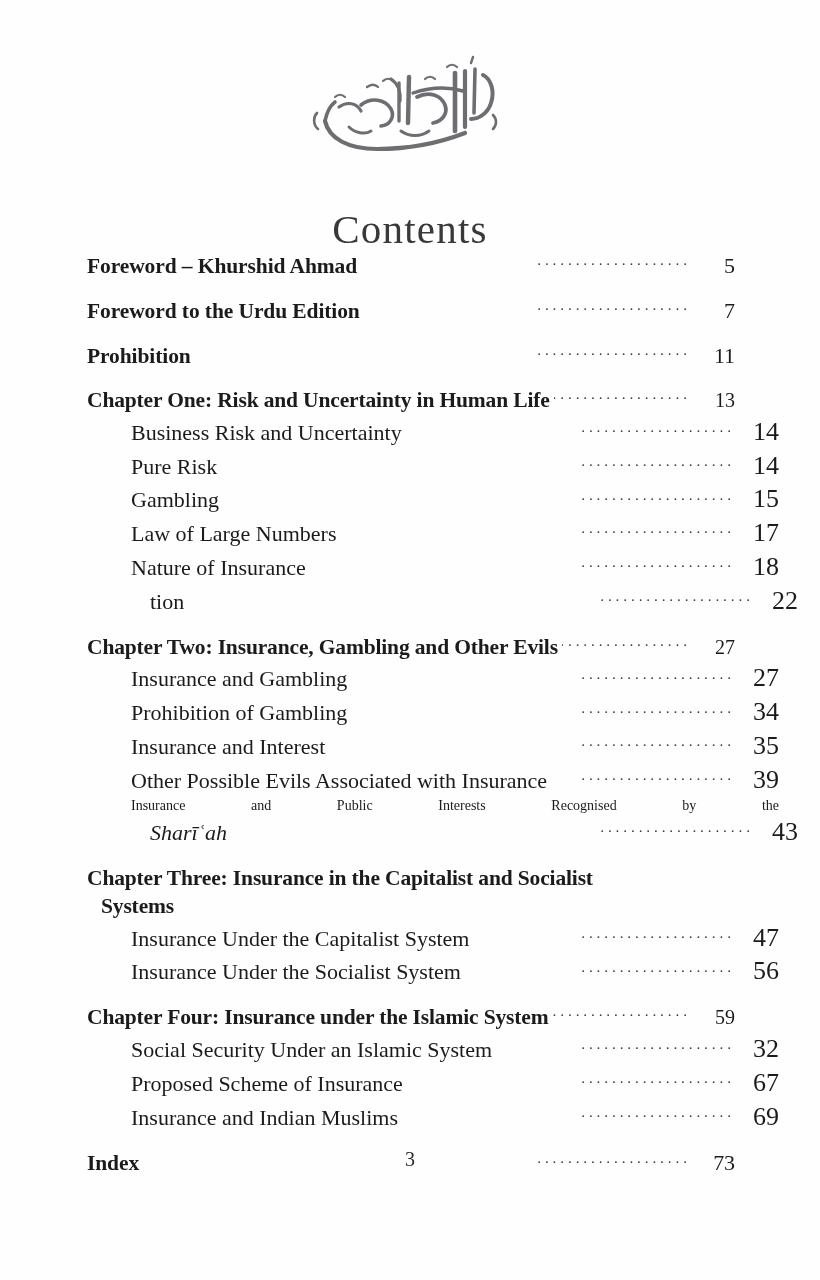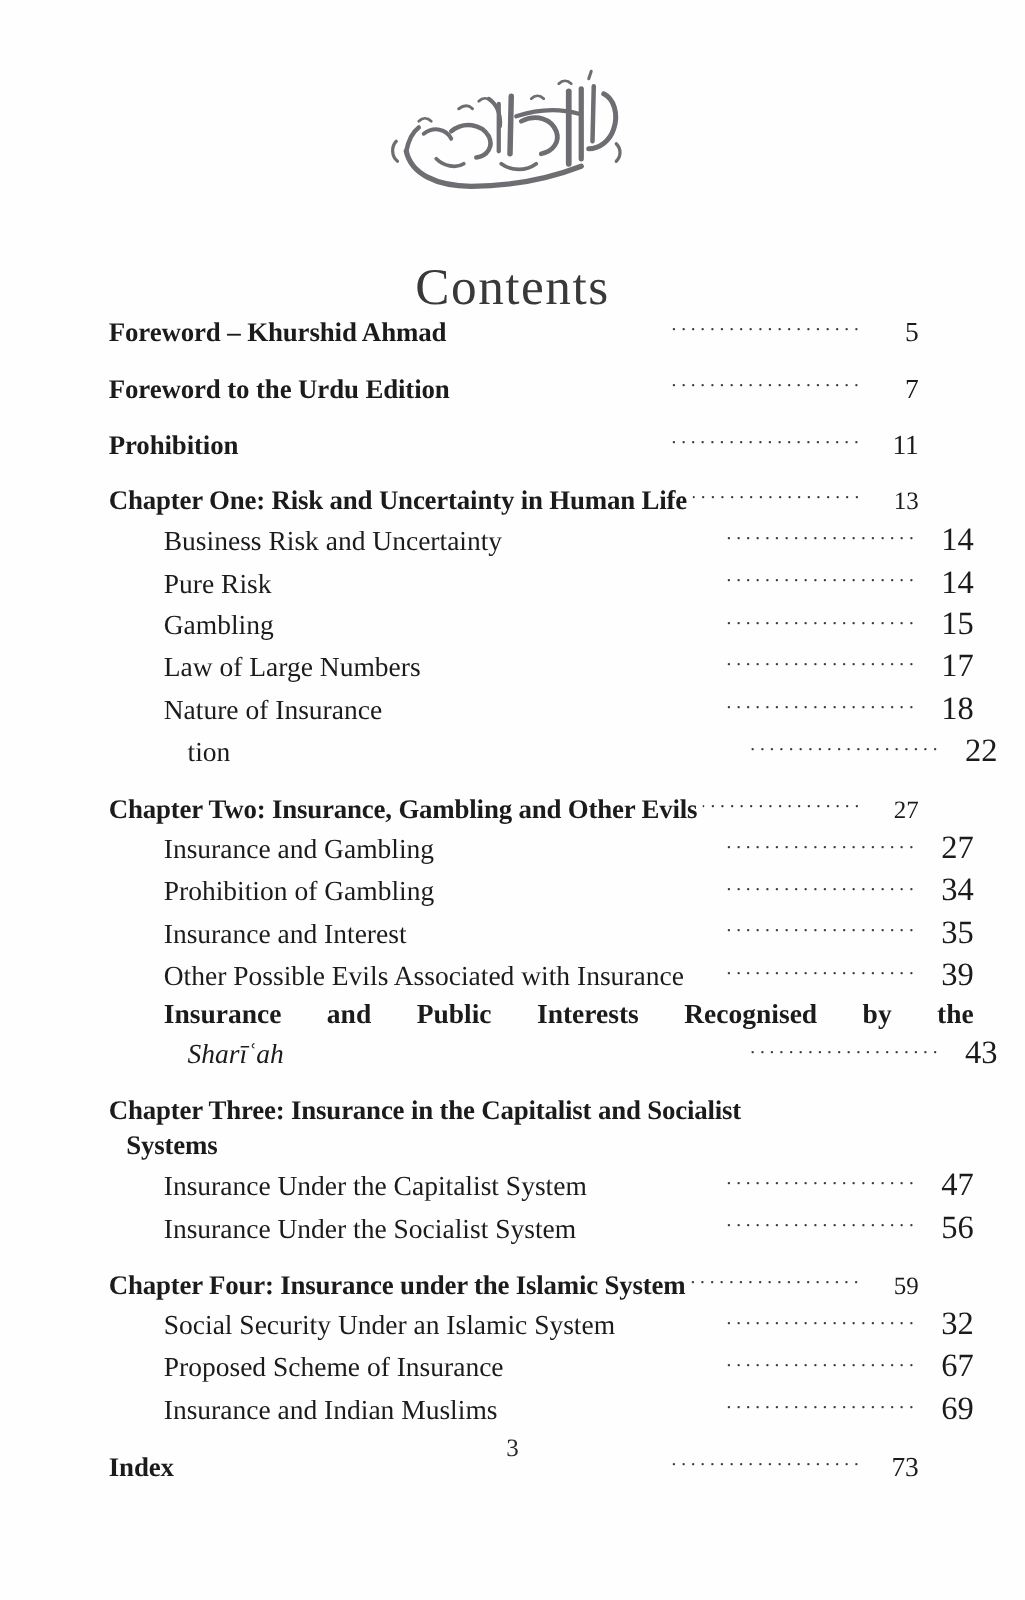--- a/index.html
+++ b/index.html
@@ -122,23 +122,22 @@
   .gap-md { height: 16px; }
   .row { line-height: 1.30; }
 
   .italic { font-style: italic; }
 
   
   .justified {
     display: block;
     text-align: justify;
     text-align-last: justify;
-    font-size: 22px;
+    font-size: 14px;
     white-space: normal;
-    font-weight: bold;
   }
 
   
   .folio {
     position: absolute;
     left: 0;
     right: 0;
     top: 1148px;
     text-align: center;
     font-size: 20px;

